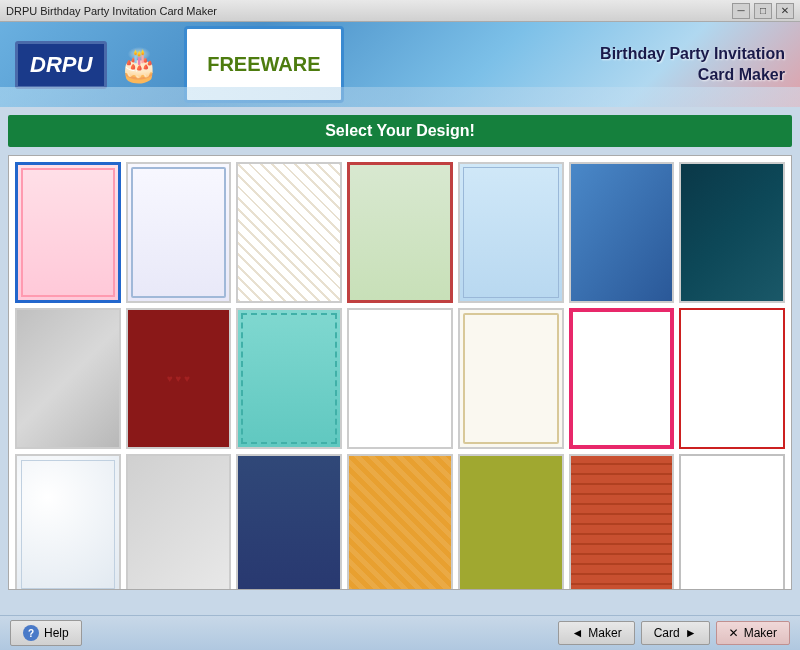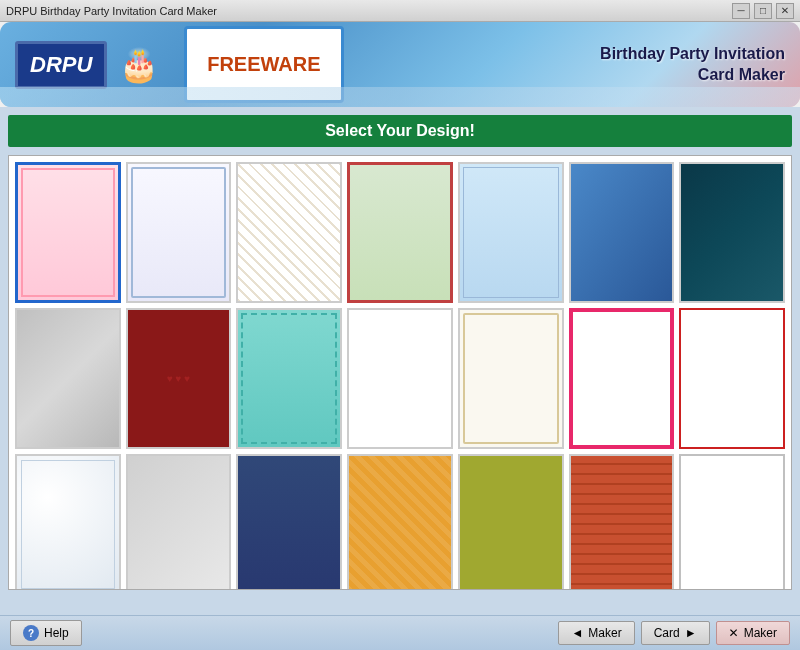--- a/index.html
+++ b/index.html
@@ -45,21 +45,20 @@
 
     
     .header {
       height: 85px;
       background: linear-gradient(135deg, #6ab0e0 0%, #4a90c8 30%, #7cc0e8 60%, #b0d8f0 80%, #e0a0a8 100%);
       display: flex;
       align-items: center;
       padding: 0 15px;
       position: relative;
       overflow: hidden;
-      border-radius: 11px;
     }
     .header::before {
       content: '';
       position: absolute;
       bottom: 0; left: 0; right: 0;
       height: 20px;
       background: linear-gradient(to right, #c8e8f8, #b0d0e8, #d0e8f8);
       opacity: 0.5;
     }
     .drpu-logo {
@@ -73,21 +72,21 @@
       border-radius: 3px;
       font-style: italic;
     }
     .logo-icon {
       margin-right: 15px;
       font-size: 32px;
     }
     .freeware-badge {
       background: white;
       border: 3px solid #3a8ad0;
-      color: #c2410c;
+      color: #4d7c0f;
       font-size: 20px;
       font-weight: bold;
       padding: 24px 20px;
       border-radius: 4px;
       margin-left: 10px;
     }
     .header-title {
       margin-left: auto;
       text-align: right;
       color: #1a1a4a;

